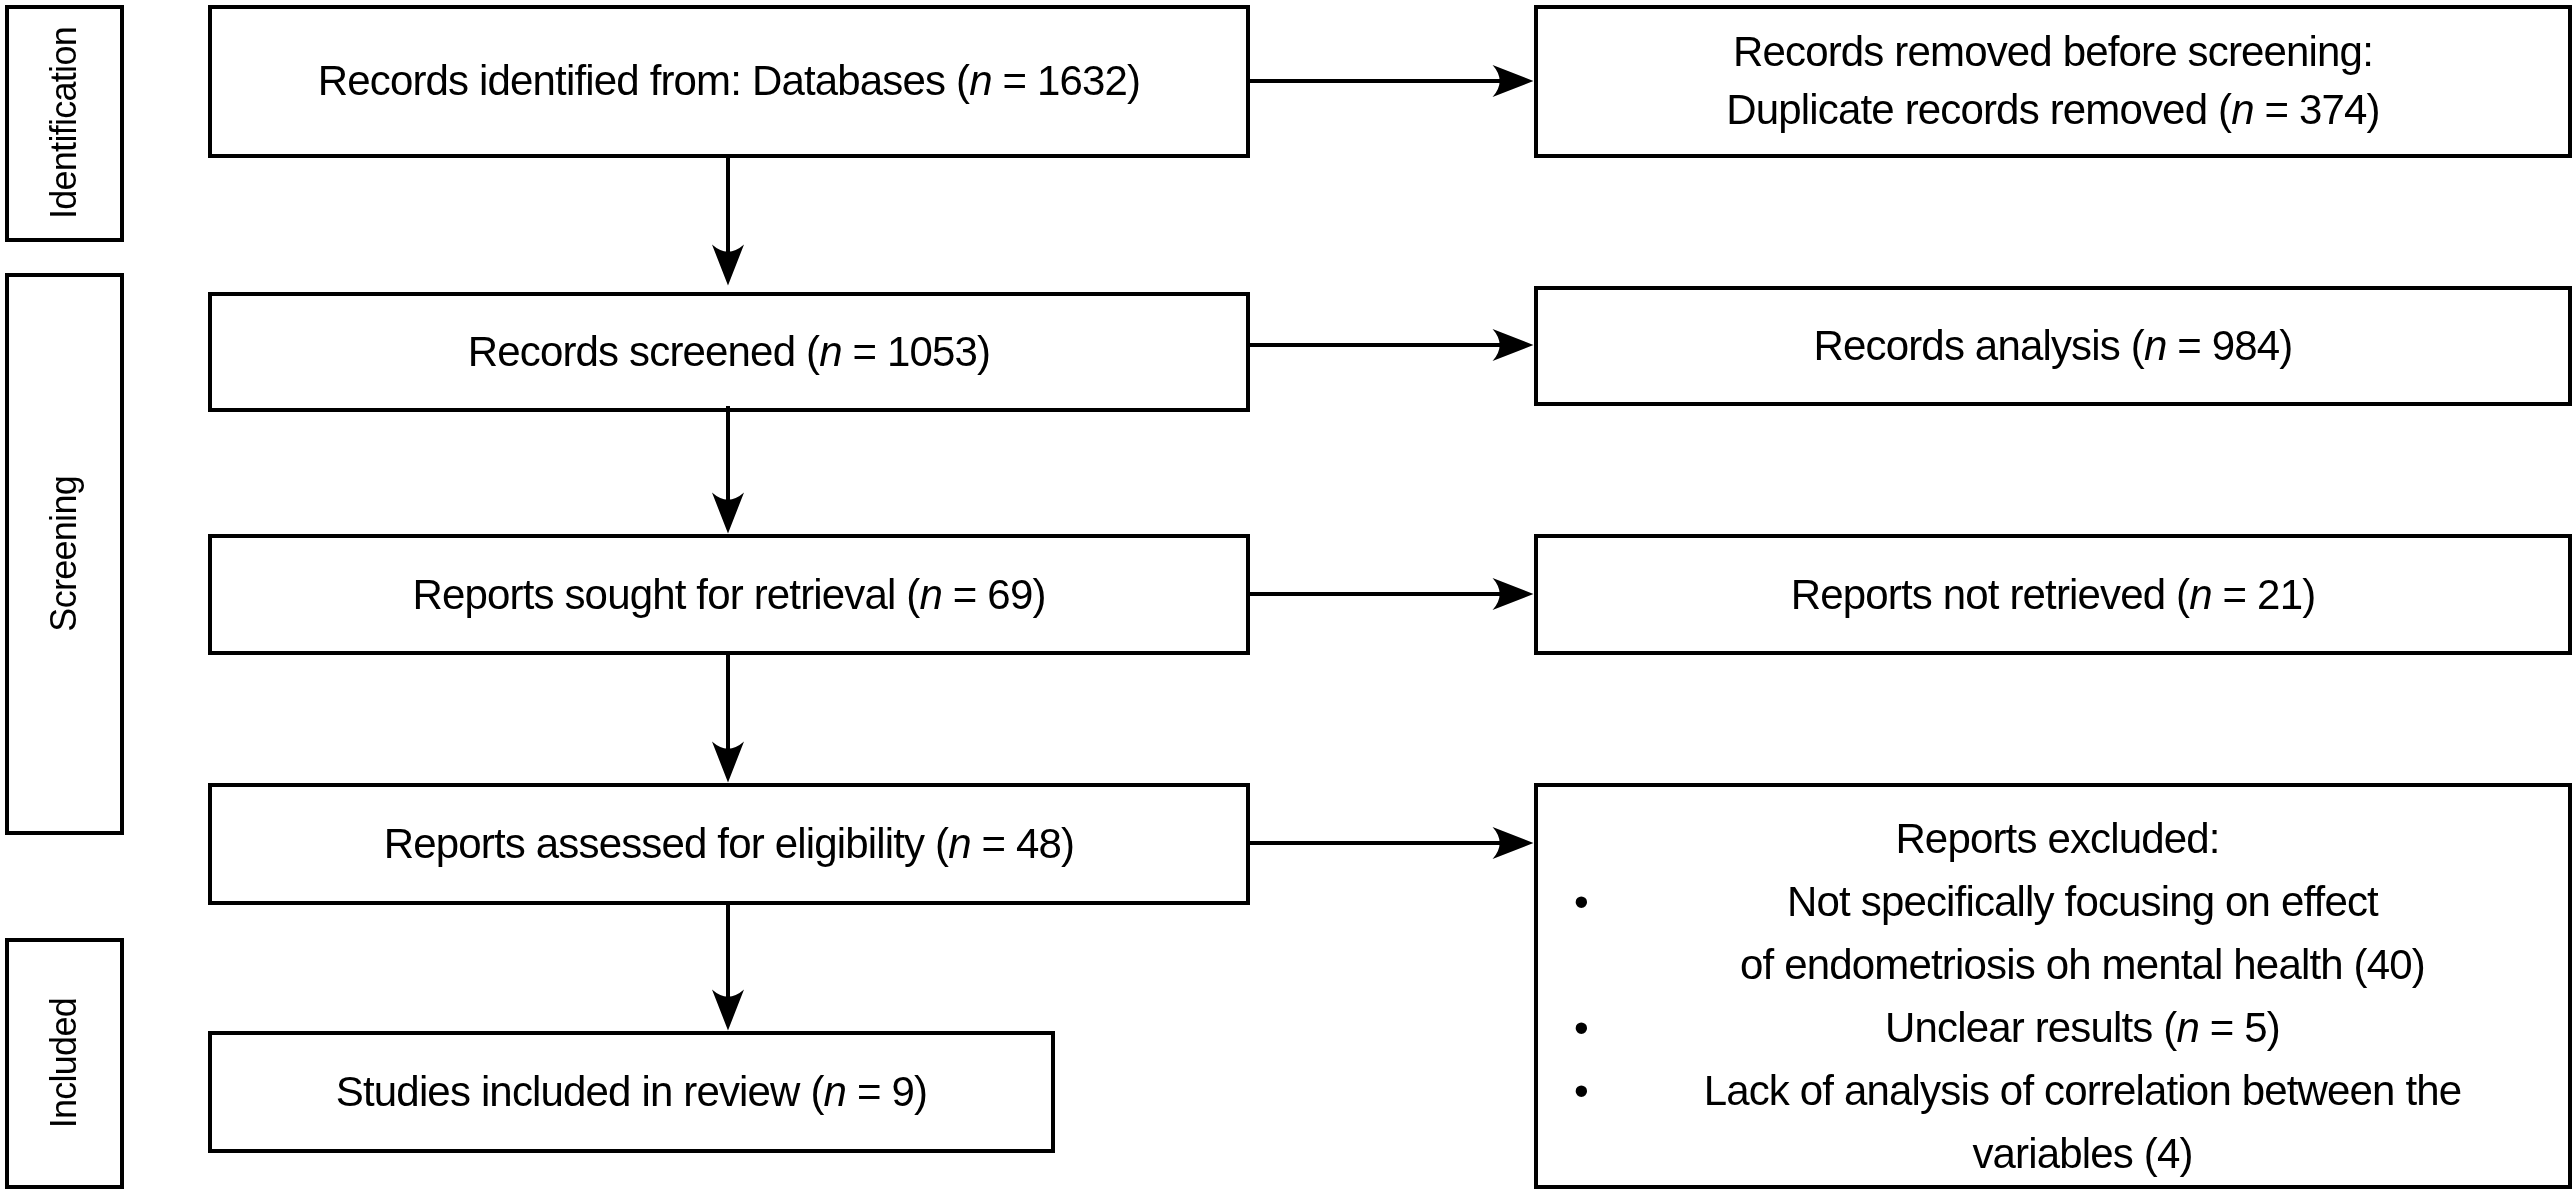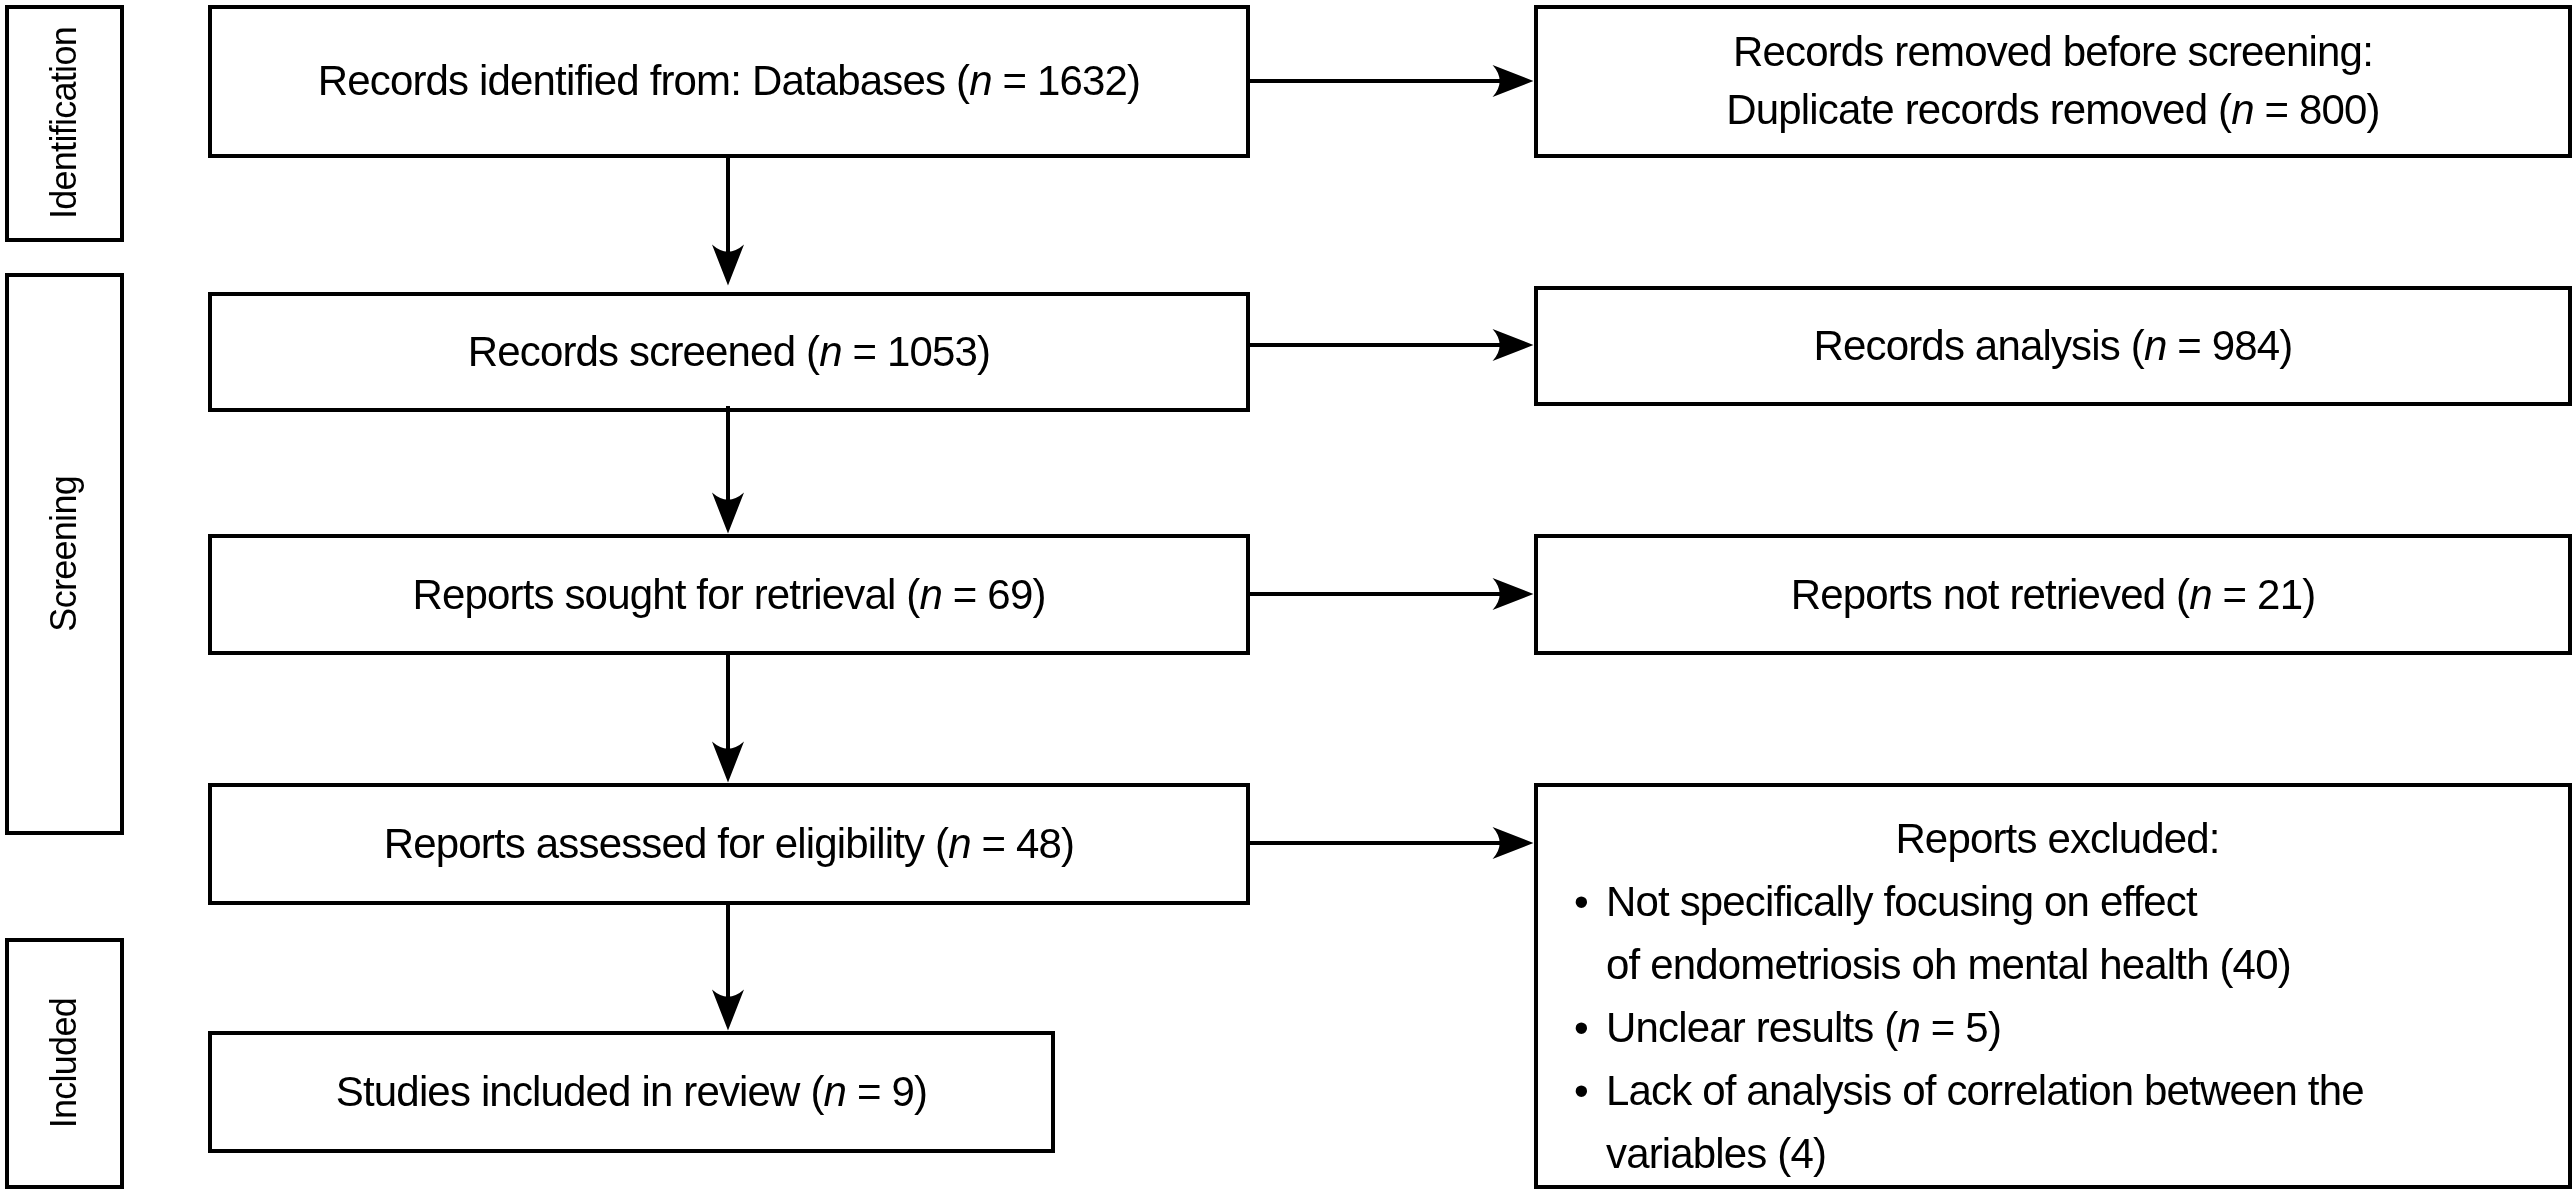--- a/index.html
+++ b/index.html
@@ -50,21 +50,21 @@
     padding:20px 9px 9px 18px;
     line-height:63px;
   }
   .box.listy .title-lines{text-align:center;}
   .bullet{display:flex;align-items:flex-start;}
   .bdot{
     flex:0 0 50px;
     text-align:center;
     user-select:none;
   }
-  .bcontent{flex:1 1 auto;}
+  .bcontent{flex:1 1 auto;text-align:center;}
   .varrow{position:absolute;width:32px;}
   .varrow .shaft{
     position:absolute;left:50%;top:0;bottom:7.2px;
     width:4.5px;margin-left:-2.3px;background:#000000;
   }
   .varrow svg{position:absolute;left:0;bottom:0;display:block;}
   .harrow{position:absolute;height:32px;}
   .harrow .shaft{
     position:absolute;top:50%;left:0;right:7.2px;
     height:4.5px;margin-top:-2.3px;background:#000000;
@@ -97,21 +97,21 @@
     </div>
   <div class="box" style="left:208px;top:783px;width:1042px;height:122px">
       <div class="tline"><span>Reports assessed for eligibility (</span><span class="it">n</span><span> = 48)</span></div>
     </div>
   <div class="box" style="left:208px;top:1031px;width:847px;height:122px">
       <div class="tline"><span>Studies included in review (</span><span class="it">n</span><span> = 9)</span></div>
     </div>
 
   <div class="box" style="left:1534px;top:4.5px;width:1038px;height:153px">
       <div class="tline"><span>Records removed before screening:</span></div>
-      <div class="tline"><span>Duplicate records removed (</span><span class="it">n</span><span> = 800)</span></div>
+      <div class="tline"><span>Duplicate records removed (</span><span class="it">n</span><span> = 374)</span></div>
     </div>
   <div class="box" style="left:1534px;top:286px;width:1038px;height:120px">
       <div class="tline"><span>Records analysis (</span><span class="it">n</span><span> = 984)</span></div>
     </div>
   <div class="box" style="left:1534px;top:534px;width:1038px;height:121px">
       <div class="tline"><span>Reports not retrieved (</span><span class="it">n</span><span> = 21)</span></div>
     </div>
   <div class="box listy" style="left:1534px;top:783px;width:1038px;height:406px">
     <div class="title-lines">
         <div class="tline"><span>Reports excluded:</span></div>

